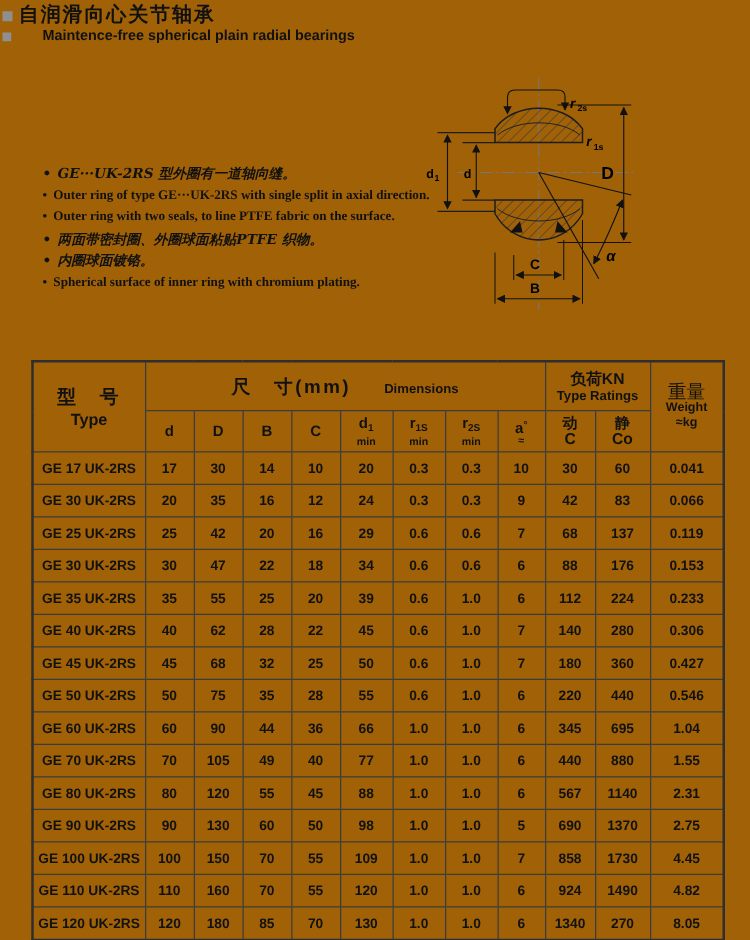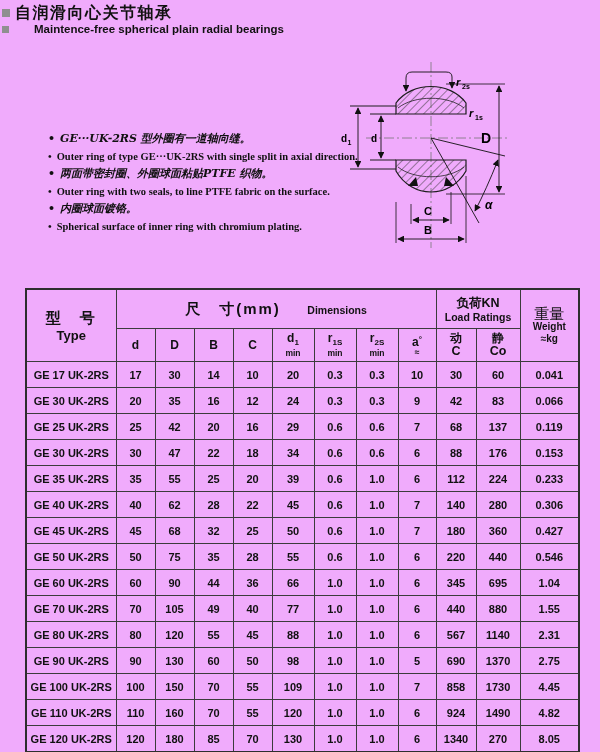--- a/index.html
+++ b/index.html
@@ -2,33 +2,33 @@
 <html><head>
 <meta charset="utf-8">
 <title>Bearing Catalog Page</title>
 <style>
   html,body{margin:0;padding:0;}
   body{
     width:600px;height:752px;position:relative;background:#ffffff;
     font-family:"Liberation Sans",sans-serif;color:#111;
     -webkit-font-smoothing:antialiased;
   }
-  .page{position:absolute;inset:0;background:#f0abfc;overflow:hidden;}
+  .page{position:absolute;inset:0;background:#a16207;overflow:hidden;}
 
   
   .hdr{position:absolute;top:3px;left:2px;}
   .hdr-line{display:flex;align-items:center;}
   .sq{display:inline-block;background:#8f8f8f;margin-right:5px;flex:0 0 auto;}
   .sq.big{width:8px;height:8px;}
   .sq.small{width:7px;height:7px;}
   .t-zh{font-size:16px;font-weight:bold;letter-spacing:1.5px;line-height:19px;}
   .t-en{font-size:11.5px;font-weight:bold;line-height:15px;padding-left:20px;}
 
   
-  .features{position:absolute;left:48px;top:130px;width:300px;}
+  .features{position:absolute;left:34px;top:130px;width:300px;}
   .feat{font-size:10.5px;line-height:17.5px;white-space:nowrap;}
   .feat.zh{font-family:"DejaVu Serif",serif;font-style:italic;font-weight:bold;font-size:11px;}
   .feat.en{font-weight:bold;font-family:Liberation Serif, serif;}
   .fb{margin-right:5px;font-style:normal;}
 
   
   .diagram{position:absolute;left:328px;top:56px;width:270px;height:214px;}
 
   
   table.spec{
@@ -70,22 +70,22 @@
     </div>
     <div class="hdr-line">
       <span class="sq small"></span>
       <span class="t-en">Maintence-free spherical plain radial bearings</span>
     </div>
   </div>
 
   <div class="features" id="feature-list">
       <div class="feat zh"><span class="fb">•</span><span>GE···UK-2RS 型外圈有一道轴向缝。</span></div>
       <div class="feat en"><span class="fb">•</span><span>Outer ring of type GE···UK-2RS with single split in axial direction.</span></div>
+      <div class="feat en"><span class="fb">•</span><span>Outer ring with two seals, to line PTFE fabric on the surface.</span></div>
       <div class="feat zh"><span class="fb">•</span><span>两面带密封圈、外圈球面粘贴PTFE 织物。</span></div>
-      <div class="feat en"><span class="fb">•</span><span>Outer ring with two seals, to line PTFE fabric on the surface.</span></div>
       <div class="feat zh"><span class="fb">•</span><span>内圈球面镀铬。</span></div>
       <div class="feat en"><span class="fb">•</span><span>Spherical surface of inner ring with chromium plating.</span></div>
     </div>
 
   <div class="diagram">
     <svg width="270" height="214" viewBox="0 0 270 214" xmlns="http://www.w3.org/2000/svg">
       <defs>
         <pattern id="hatch" patternUnits="userSpaceOnUse" width="6" height="6" patternTransform="rotate(45)">
           <line x1="0" y1="0" x2="0" y2="6" stroke="#3a3a3a" stroke-width="1"></line>
         </pattern>
@@ -179,21 +179,21 @@
         <th rowspan="2" class="type-th">
           <div class="zh">型　号</div>
           <div class="en">Type</div>
         </th>
         <th colspan="8" class="dims-th">
           <span class="zh">尺　寸(mm)</span>
           <span class="en">Dimensions</span>
         </th>
         <th colspan="2" class="load-th">
           <div class="zh">负荷KN</div>
-          <div class="en">Load Ratings</div>
+          <div class="en">Type Ratings</div>
         </th>
         <th rowspan="2" class="weight-th">
           <div class="zh">重量</div>
           <div class="en">Weight</div>
           <div class="unit">≈kg</div>
         </th>
       </tr>
       <tr id="sub-row">
           <th class="sub-th">
             <div class="sym"><span>d</span></div>

